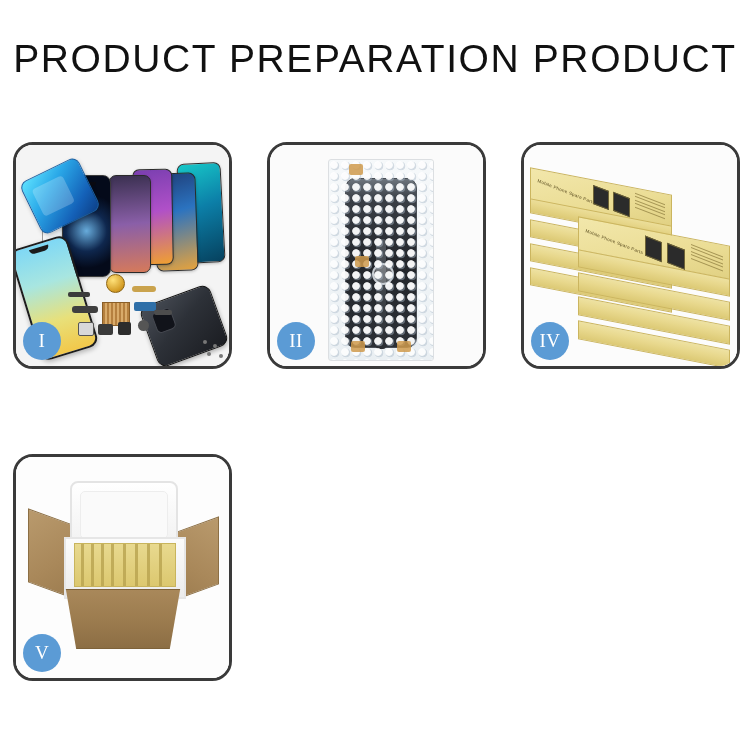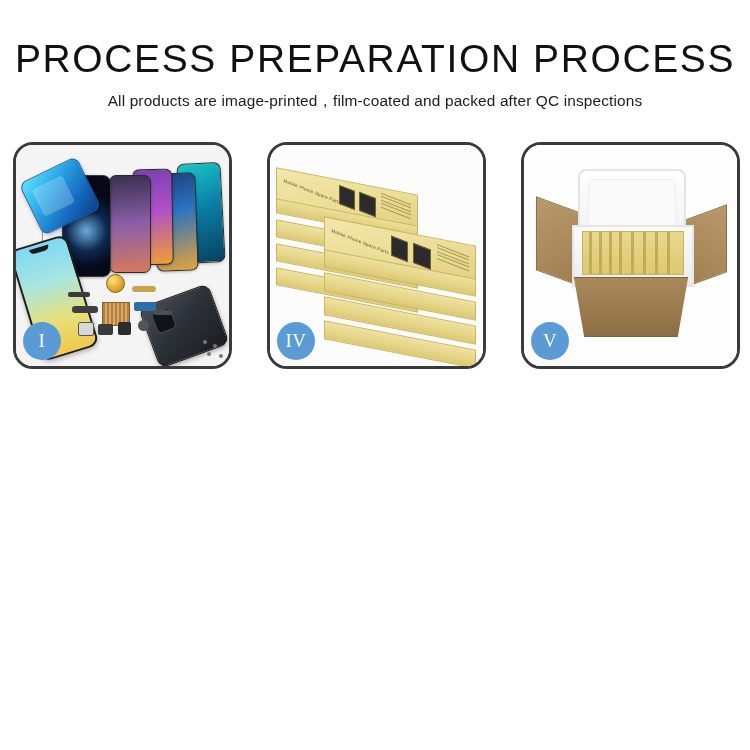--- a/index.html
+++ b/index.html
@@ -379,22 +379,21 @@
   }
   .cb-tape-a { left:42px; top:96px; width:16px; height:14px; transform:skewY(14deg); }
   .cb-tape-b { left:42px; top:154px; width:16px; height:14px; transform:skewY(14deg); }
 </style>
 </head>
 <body>
 
 <div class="page">
 
   <div class="header">
-    <div class="title">PROCESS PREPARATION PROCESS</div>
-    <div class="subtitle">All products are image-printed，film-coated and packed after QC inspections</div>
+    <div class="title">PRODUCT PREPARATION PRODUCT</div>
   </div>
 
   <div class="grid">
 
     <div class="panel p1">
       <div class="stage">
         <div class="bg"></div>
 
         <div class="phone-fan">
           <div class="fanphone fp1"></div>
@@ -426,20 +425,37 @@
         <div class="screws">
           <div class="screw" style="left:2px;  top:2px;"></div>
           <div class="screw" style="left:12px; top:6px;"></div>
           <div class="screw" style="left:6px;  top:14px;"></div>
           <div class="screw" style="left:18px; top:16px;"></div>
         </div>
       </div>
       <div class="badge">I</div>
     </div>
 
+    <div class="panel p2">
+      <div class="stage">
+        <div class="bg"></div>
+        <div class="bubble-bag">
+          <div class="inner-screen">
+            <div class="inner-flex"></div>
+            <div class="inner-ring"></div>
+          </div>
+          <div class="bubbles"></div>
+          <div class="tape tape-a"></div>
+          <div class="tape tape-b"></div>
+          <div class="tape tape-c"></div>
+          <div class="tape tape-d"></div>
+        </div>
+      </div>
+      <div class="badge">II</div>
+    </div>
 
 
     <div class="panel p4">
       <div class="stage">
         <div class="bg"></div>
         <div class="stack">
 
           <div class="sbox" style="left:0px; top:42px;  width:140px; height:16px; transform:skewY(11deg);"></div>
           <div class="sbox" style="left:0px; top:66px;  width:140px; height:16px; transform:skewY(11deg);"></div>
           <div class="sbox" style="left:0px; top:90px;  width:140px; height:16px; transform:skewY(11deg);"></div>

